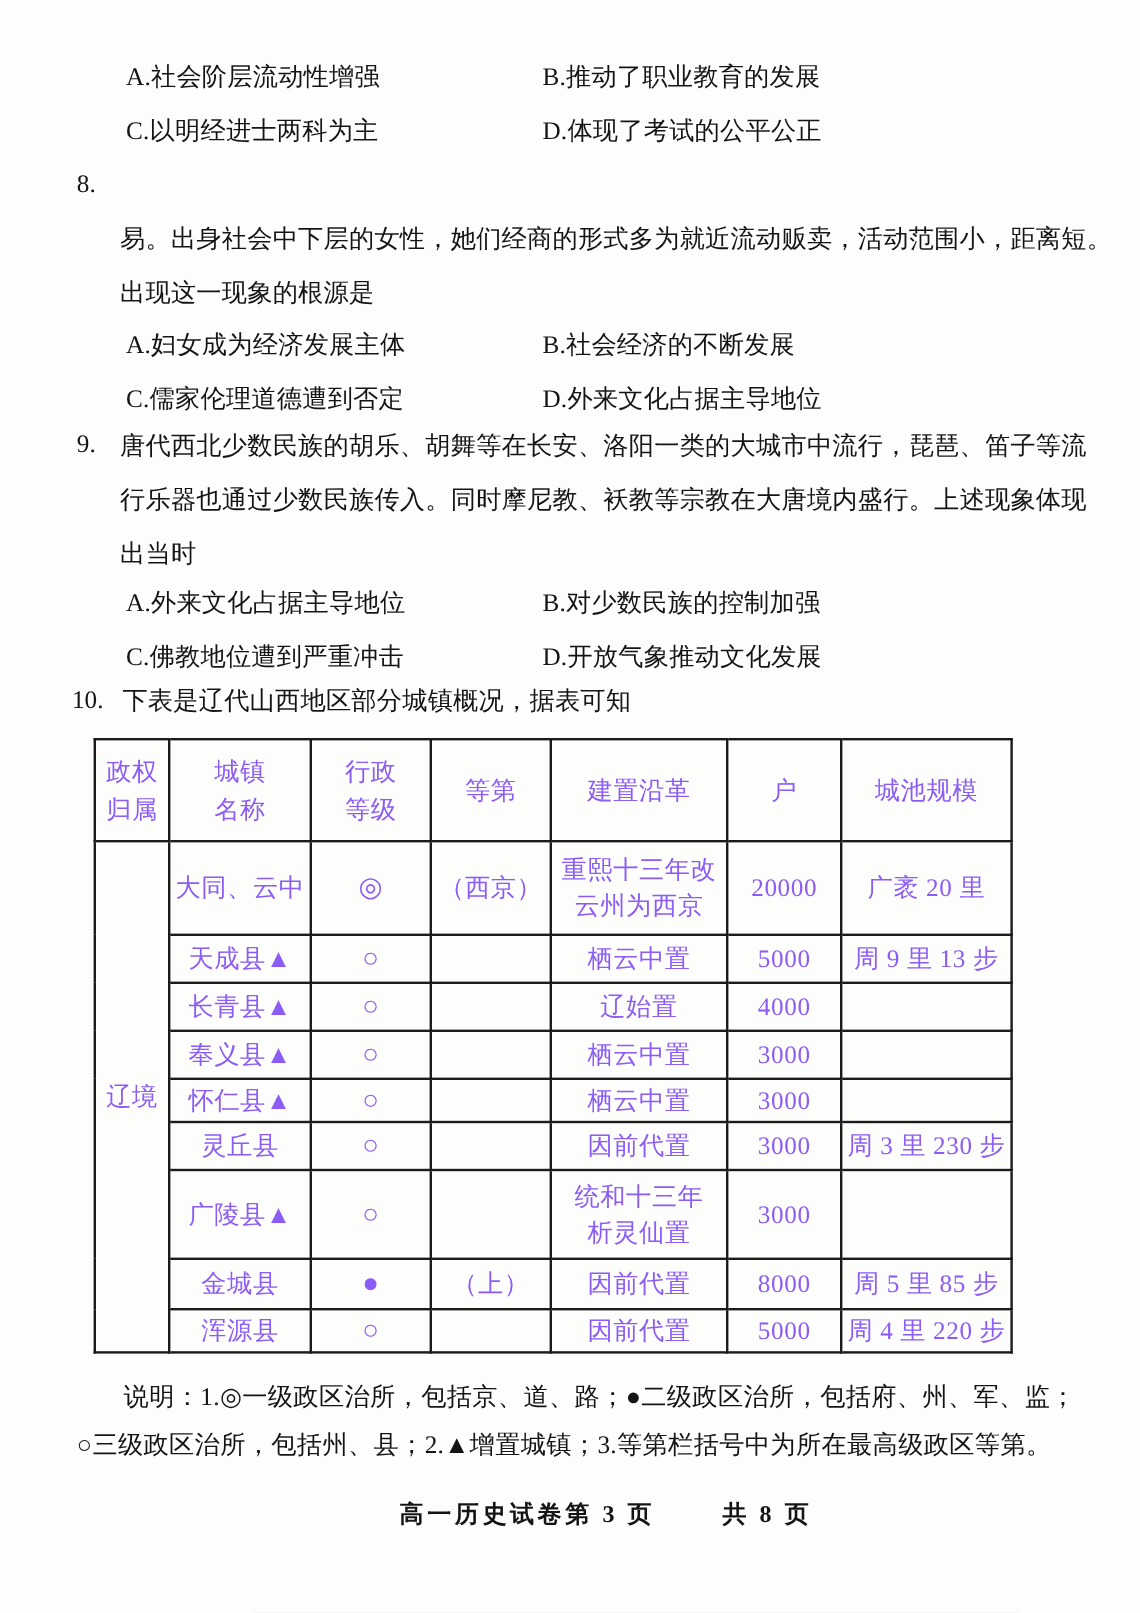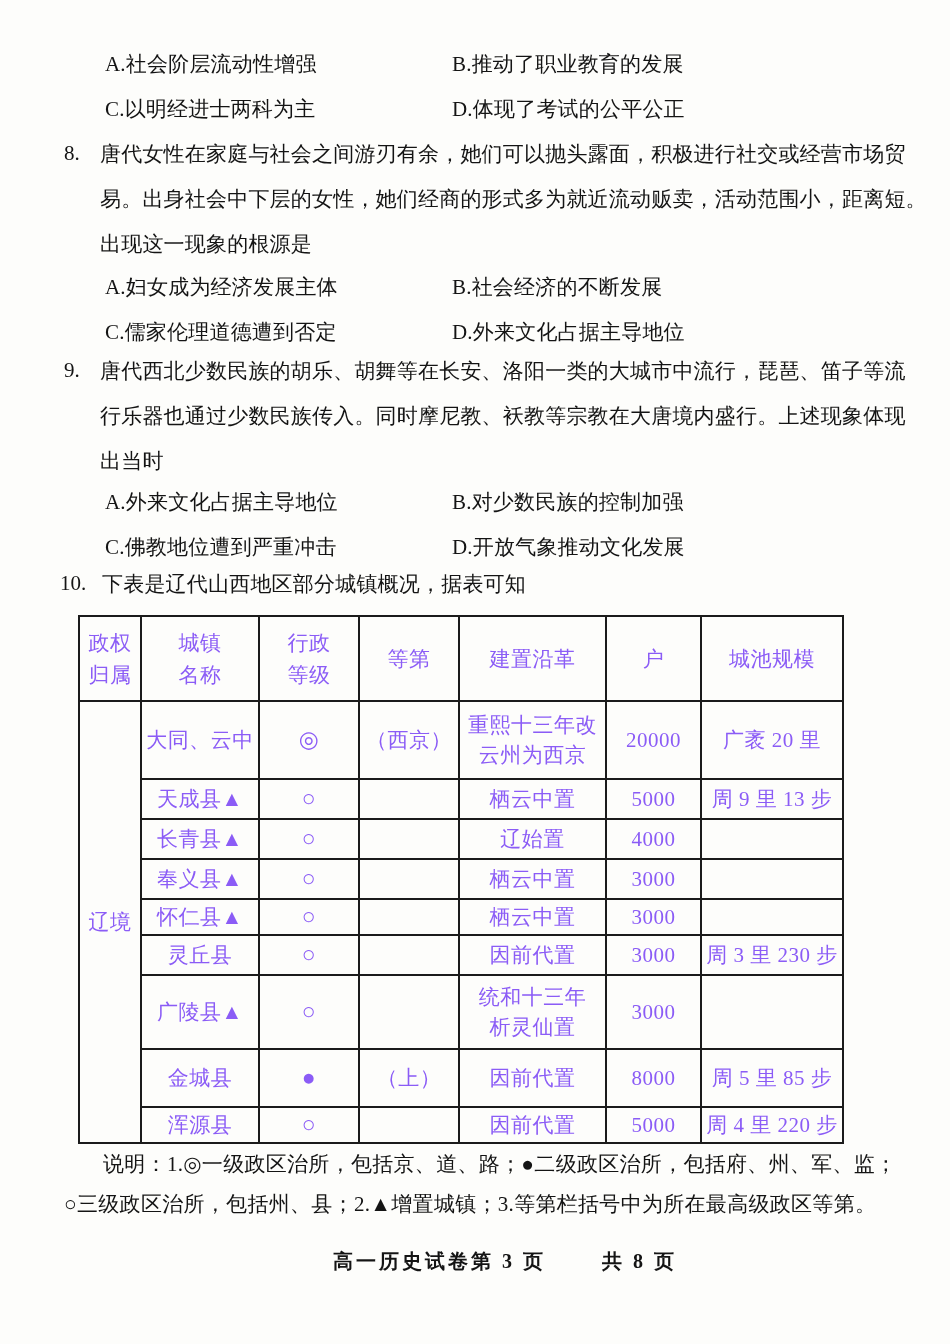--- a/index.html
+++ b/index.html
@@ -49,21 +49,20 @@
 <body>
 
 <div class="page">
 
   <span class="abs opt" style="left:105px;top:50px;">A.社会阶层流动性增强</span>
   <span class="abs opt" style="left:452px;top:50px;">B.推动了职业教育的发展</span>
   <span class="abs opt" style="left:105px;top:95px;">C.以明经进士两科为主</span>
   <span class="abs opt" style="left:452px;top:95px;">D.体现了考试的公平公正</span>
 
   <span class="abs qnum" style="left:64px;top:141px;">8.</span>
-  <span class="abs body-text" style="left:100px;top:141px;">唐代女性在家庭与社会之间游刃有余，她们可以抛头露面，积极进行社交或经营市场贸</span>
   <span class="abs body-text" style="left:100px;top:186px;">易。出身社会中下层的女性，她们经商的形式多为就近流动贩卖，活动范围小，距离短。</span>
   <span class="abs body-text" style="left:100px;top:231px;">出现这一现象的根源是</span>
   <span class="abs opt" style="left:105px;top:273px;">A.妇女成为经济发展主体</span>
   <span class="abs opt" style="left:452px;top:273px;">B.社会经济的不断发展</span>
   <span class="abs opt" style="left:105px;top:318px;">C.儒家伦理道德遭到否定</span>
   <span class="abs opt" style="left:452px;top:318px;">D.外来文化占据主导地位</span>
 
   <span class="abs qnum" style="left:64px;top:358px;">9.</span>
   <span class="abs body-text" style="left:100px;top:358px;">唐代西北少数民族的胡乐、胡舞等在长安、洛阳一类的大城市中流行，琵琶、笛子等流</span>
   <span class="abs body-text" style="left:100px;top:403px;">行乐器也通过少数民族传入。同时摩尼教、袄教等宗教在大唐境内盛行。上述现象体现</span>
@@ -151,21 +150,21 @@
     </tr>
     <tr style="height:74px;">
       <td>广陵县▲</td>
       <td class="lvl">○</td>
       <td></td>
       <td>统和十三年
 析灵仙置</td>
       <td>3000</td>
       <td></td>
     </tr>
-    <tr style="height:58px;border-radius:16px;">
+    <tr style="height:42px;border-radius:16px;">
       <td>金城县</td>
       <td class="lvl">●</td>
       <td>（上）</td>
       <td>因前代置</td>
       <td>8000</td>
       <td>周 5 里 85 步</td>
     </tr>
     <tr style="height:31px;padding-left:18px;">
       <td>浑源县</td>
       <td class="lvl">○</td>

